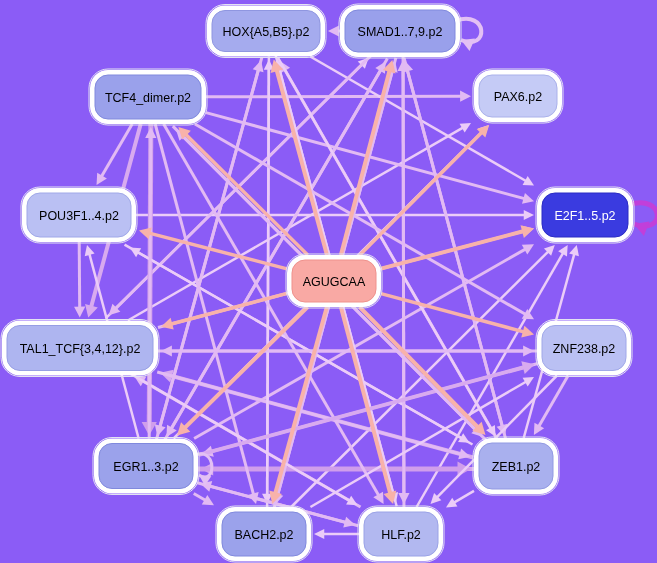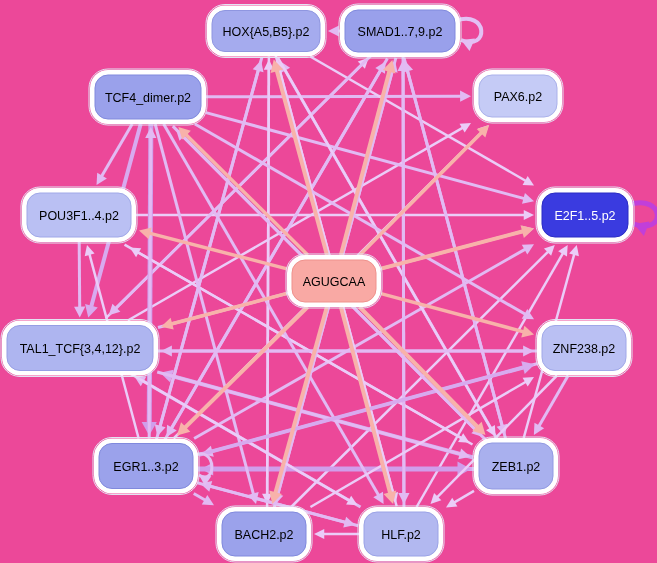--- a/index.html
+++ b/index.html
@@ -1,20 +1,20 @@
 <!DOCTYPE html>
 <html><head>
 <meta charset="utf-8">
 <style>
   html, body { margin: 0; padding: 0; background: #ffffff; }
   .stage {
     position: relative;
     width: 657px;
     height: 563px;
-    background: #ec4899;
+    background: #8b5cf6;
     overflow: hidden;
   }
   svg text {
     font-family: "Liberation Sans", sans-serif;
     font-size: 12.5px;
     pointer-events: none;
   }
   .node-main { cursor: pointer; }
 </style>
 </head>

